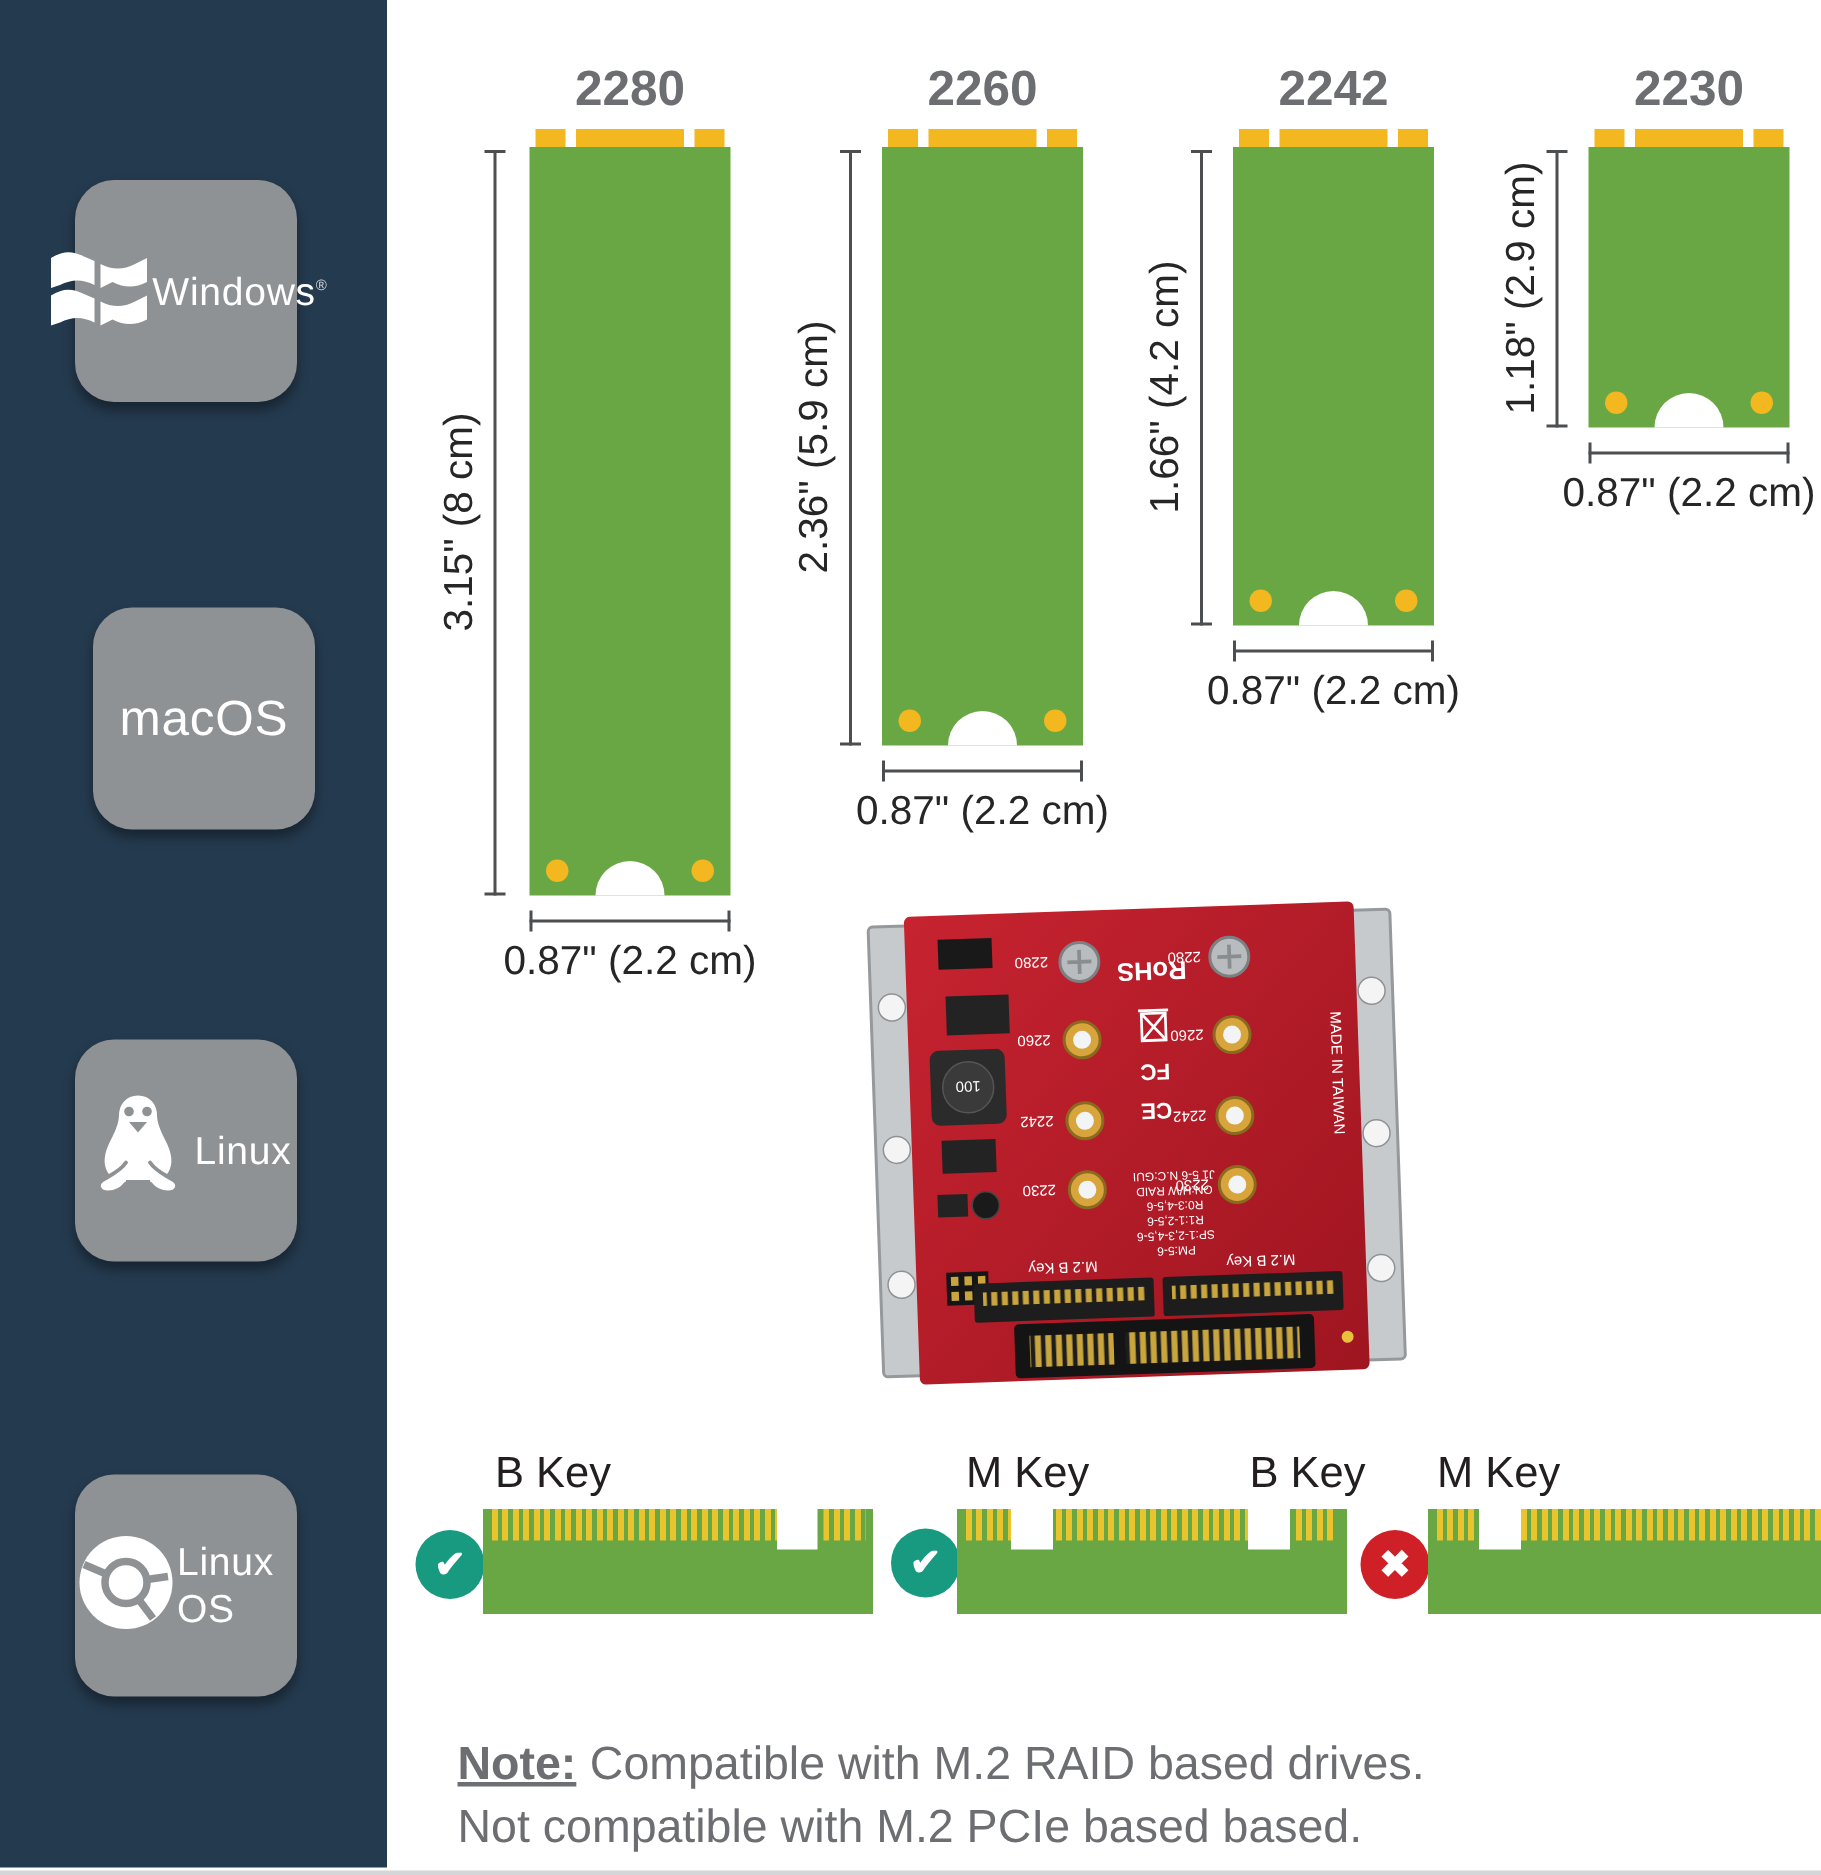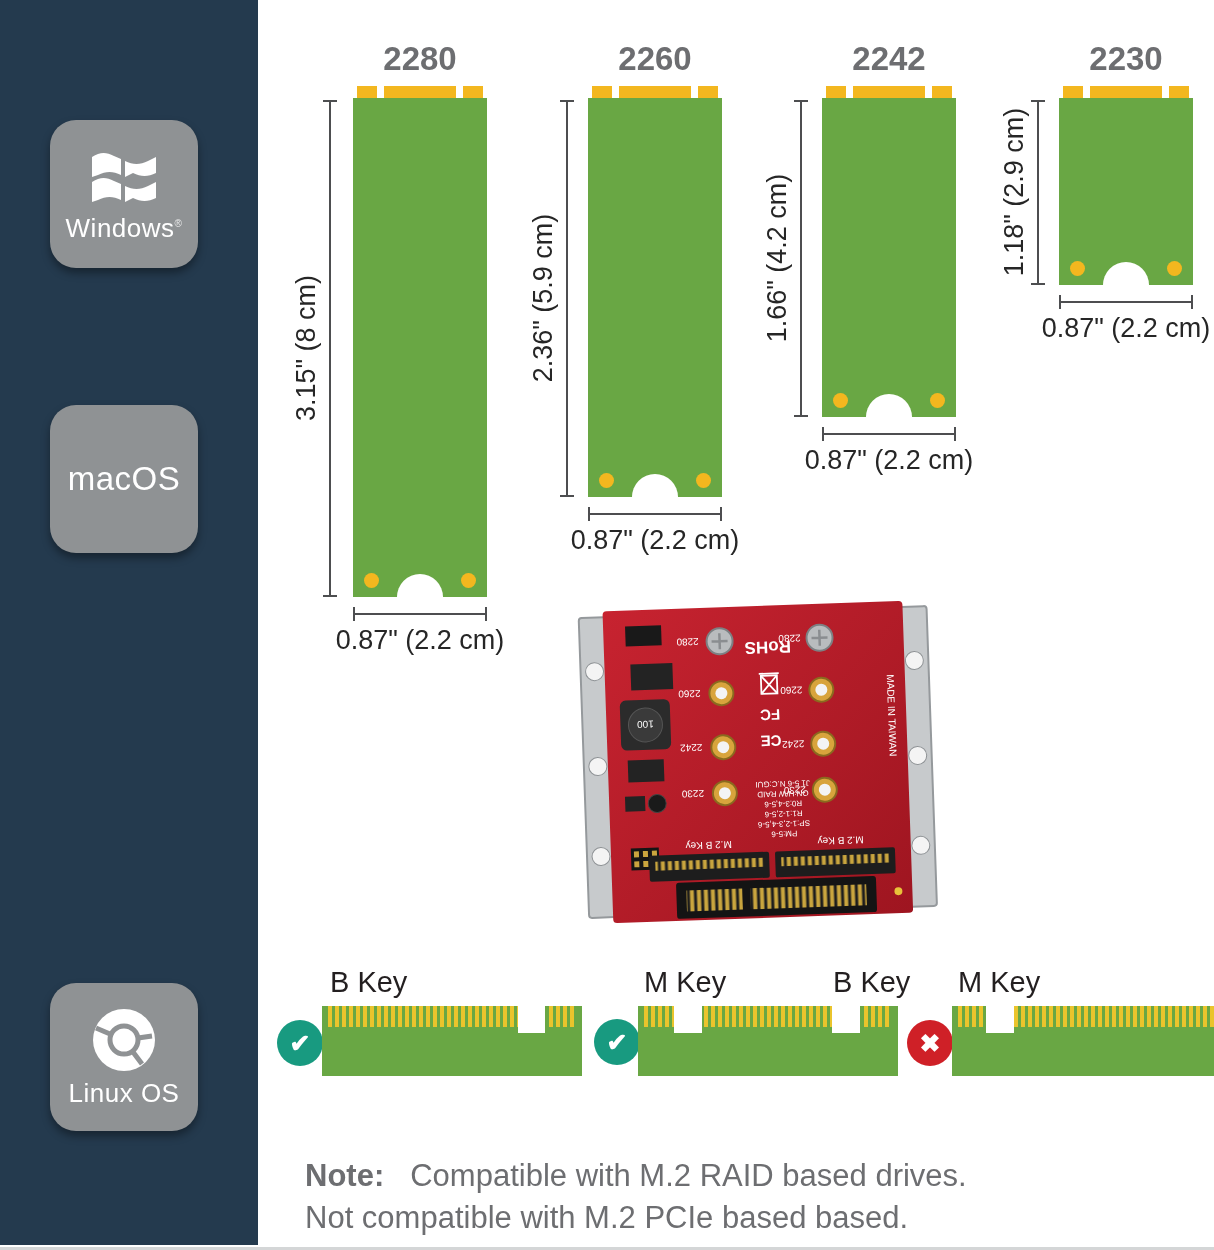--- a/index.html
+++ b/index.html
@@ -3,21 +3,21 @@
 <meta charset="utf-8">
 <style>
   * { margin:0; padding:0; box-sizing:border-box; }
   body { background:#ffffff; font-family:"Liberation Sans", sans-serif; }
   .canvas { position:relative; width:1214px; height:1250px; background:#ffffff; overflow:hidden; }
 
   
   .sidebar { position:absolute; left:0; top:0; width:258px; height:1245px; background:#243a4e; }
   .os-badge { position:absolute; left:50px; width:148px; height:148px; background:#8f9294;
               border-radius:26px; box-shadow:0 5px 8px rgba(0,0,0,.38);
-              display:flex; flex-direction:column; align-items:center; justify-content:center;
+              display:flex; align-items:center; justify-content:center;
               color:#ffffff; }
   .os-badge .lbl { font-size:26px; letter-spacing:.5px; }
   .os-badge .lbl sup { font-size:10px; opacity:.8; }
   .badge-macos .lbl { font-size:33px; }
 
   
   .ssd-title { position:absolute; width:240px; text-align:center; font-size:33px; font-weight:bold; color:#6d6e71; }
   .ssd-card { position:absolute; width:134px; background:#69a744; }
   .tab { position:absolute; top:-12px; height:12px; background:#f3b71f; }
   .tab.t1 { left:4px;  width:20px; }
@@ -45,21 +45,21 @@
           background:repeating-linear-gradient(90deg,#eac42c 0 4px, rgba(0,0,0,0) 4px 7px); }
   .knotch { position:absolute; top:0; height:27px; background:#ffffff; }
   .status { position:absolute; width:46px; height:46px; border-radius:50%;
             display:flex; align-items:center; justify-content:center;
             color:#ffffff; font-size:25px; font-weight:bold; }
   .status.ok { background:#189a80; }
   .status.no { background:#cf2027; }
 
   
   .note { position:absolute; left:305px; top:1155px; font-size:31px; line-height:1.36; color:#6d6e71; }
-  .note b { margin-right:26px; }
+  .note b { margin-right:9px;text-decoration:underline; }
   .bottom-rule { position:absolute; left:0; bottom:0; width:1214px; height:3px; background:#d4d6d7; }
 
   
   .board-wrap { position:absolute; left:572px; top:596px; width:372px; height:342px; transform:rotate(-2deg); }
   .board-wrap svg { display:block; }
   .svg-sil { fill:#ffffff; font-family:"Liberation Sans", sans-serif; }
 </style>
 </head>
 <body>
 
@@ -72,24 +72,39 @@
         <svg width="72" height="64" viewBox="0 0 72 64">
           <path d="M4 12 C12 7 18 7 26 11 L33 14 L33 30 C25 26 18 26 10 30 L4 32 Z" fill="#fff"></path>
           <path d="M37 16 C45 20 52 20 60 16 L68 12 L68 28 C60 32 53 32 45 28 L37 32 Z" fill="#fff"></path>
           <path d="M4 37 C12 32 18 32 26 36 L33 39 L33 55 C25 51 18 51 10 55 L4 57 Z" fill="#fff"></path>
           <path d="M37 41 C45 45 52 45 60 41 L68 37 L68 53 C60 57 53 57 45 53 L37 57 Z" fill="#fff"></path>
         </svg>
       </span>
       <span class="lbl"><span>Windows</span><sup>®</sup></span>
     </div>
 
-    <div class="os-badge badge-macos" style="top:405px;">
+    <div class="os-badge badge-macos" style="top:405px;margin-left:12px;">
       <span class="lbl">macOS</span>
     </div>
 
+    <div class="os-badge badge-linux" style="top:693px;">
+      <span>
+        <svg width="76" height="84" viewBox="0 0 76 84">
+          <g fill="none" stroke="#fff" stroke-width="2.6" stroke-linejoin="round" stroke-linecap="round">
+            <path d="M38 6 C47 6 52 13 52 21 C52 28 56 33 59 40 C62 47 63 55 58 61 C56 63 52 65 48 65 L28 65 C24 65 20 63 18 61 C13 55 14 47 17 40 C20 33 24 28 24 21 C24 13 29 6 38 6 Z" fill="#fff" stroke="#8f9294"></path>
+            <path d="M30 52 C26 58 20 60 14 64 C10 67 12 72 18 72 C23 72 27 70 30 66" fill="#fff" stroke="#8f9294"></path>
+            <path d="M46 52 C50 58 56 60 62 64 C66 67 64 72 58 72 C53 72 49 70 46 66" fill="#fff" stroke="#8f9294"></path>
+          </g>
+          <circle cx="32" cy="18" r="3.2" fill="#8f9294"></circle>
+          <circle cx="44" cy="18" r="3.2" fill="#8f9294"></circle>
+          <path d="M32 25 L44 25 L38 32 Z" fill="#8f9294"></path>
+        </svg>
+      </span>
+      <span class="lbl">Linux</span>
+    </div>
 
     <div class="os-badge badge-chromeos" style="top:983px;">
       <span>
         <svg width="68" height="68" viewBox="0 0 68 68">
           <circle cx="34" cy="34" r="31" fill="#fff"></circle>
           <g stroke="#8f9294" stroke-width="5" fill="none">
             <path d="M34 34 L6 22"></path>
             <path d="M34 34 L52 58"></path>
             <path d="M34 34 L62 30"></path>
           </g>

